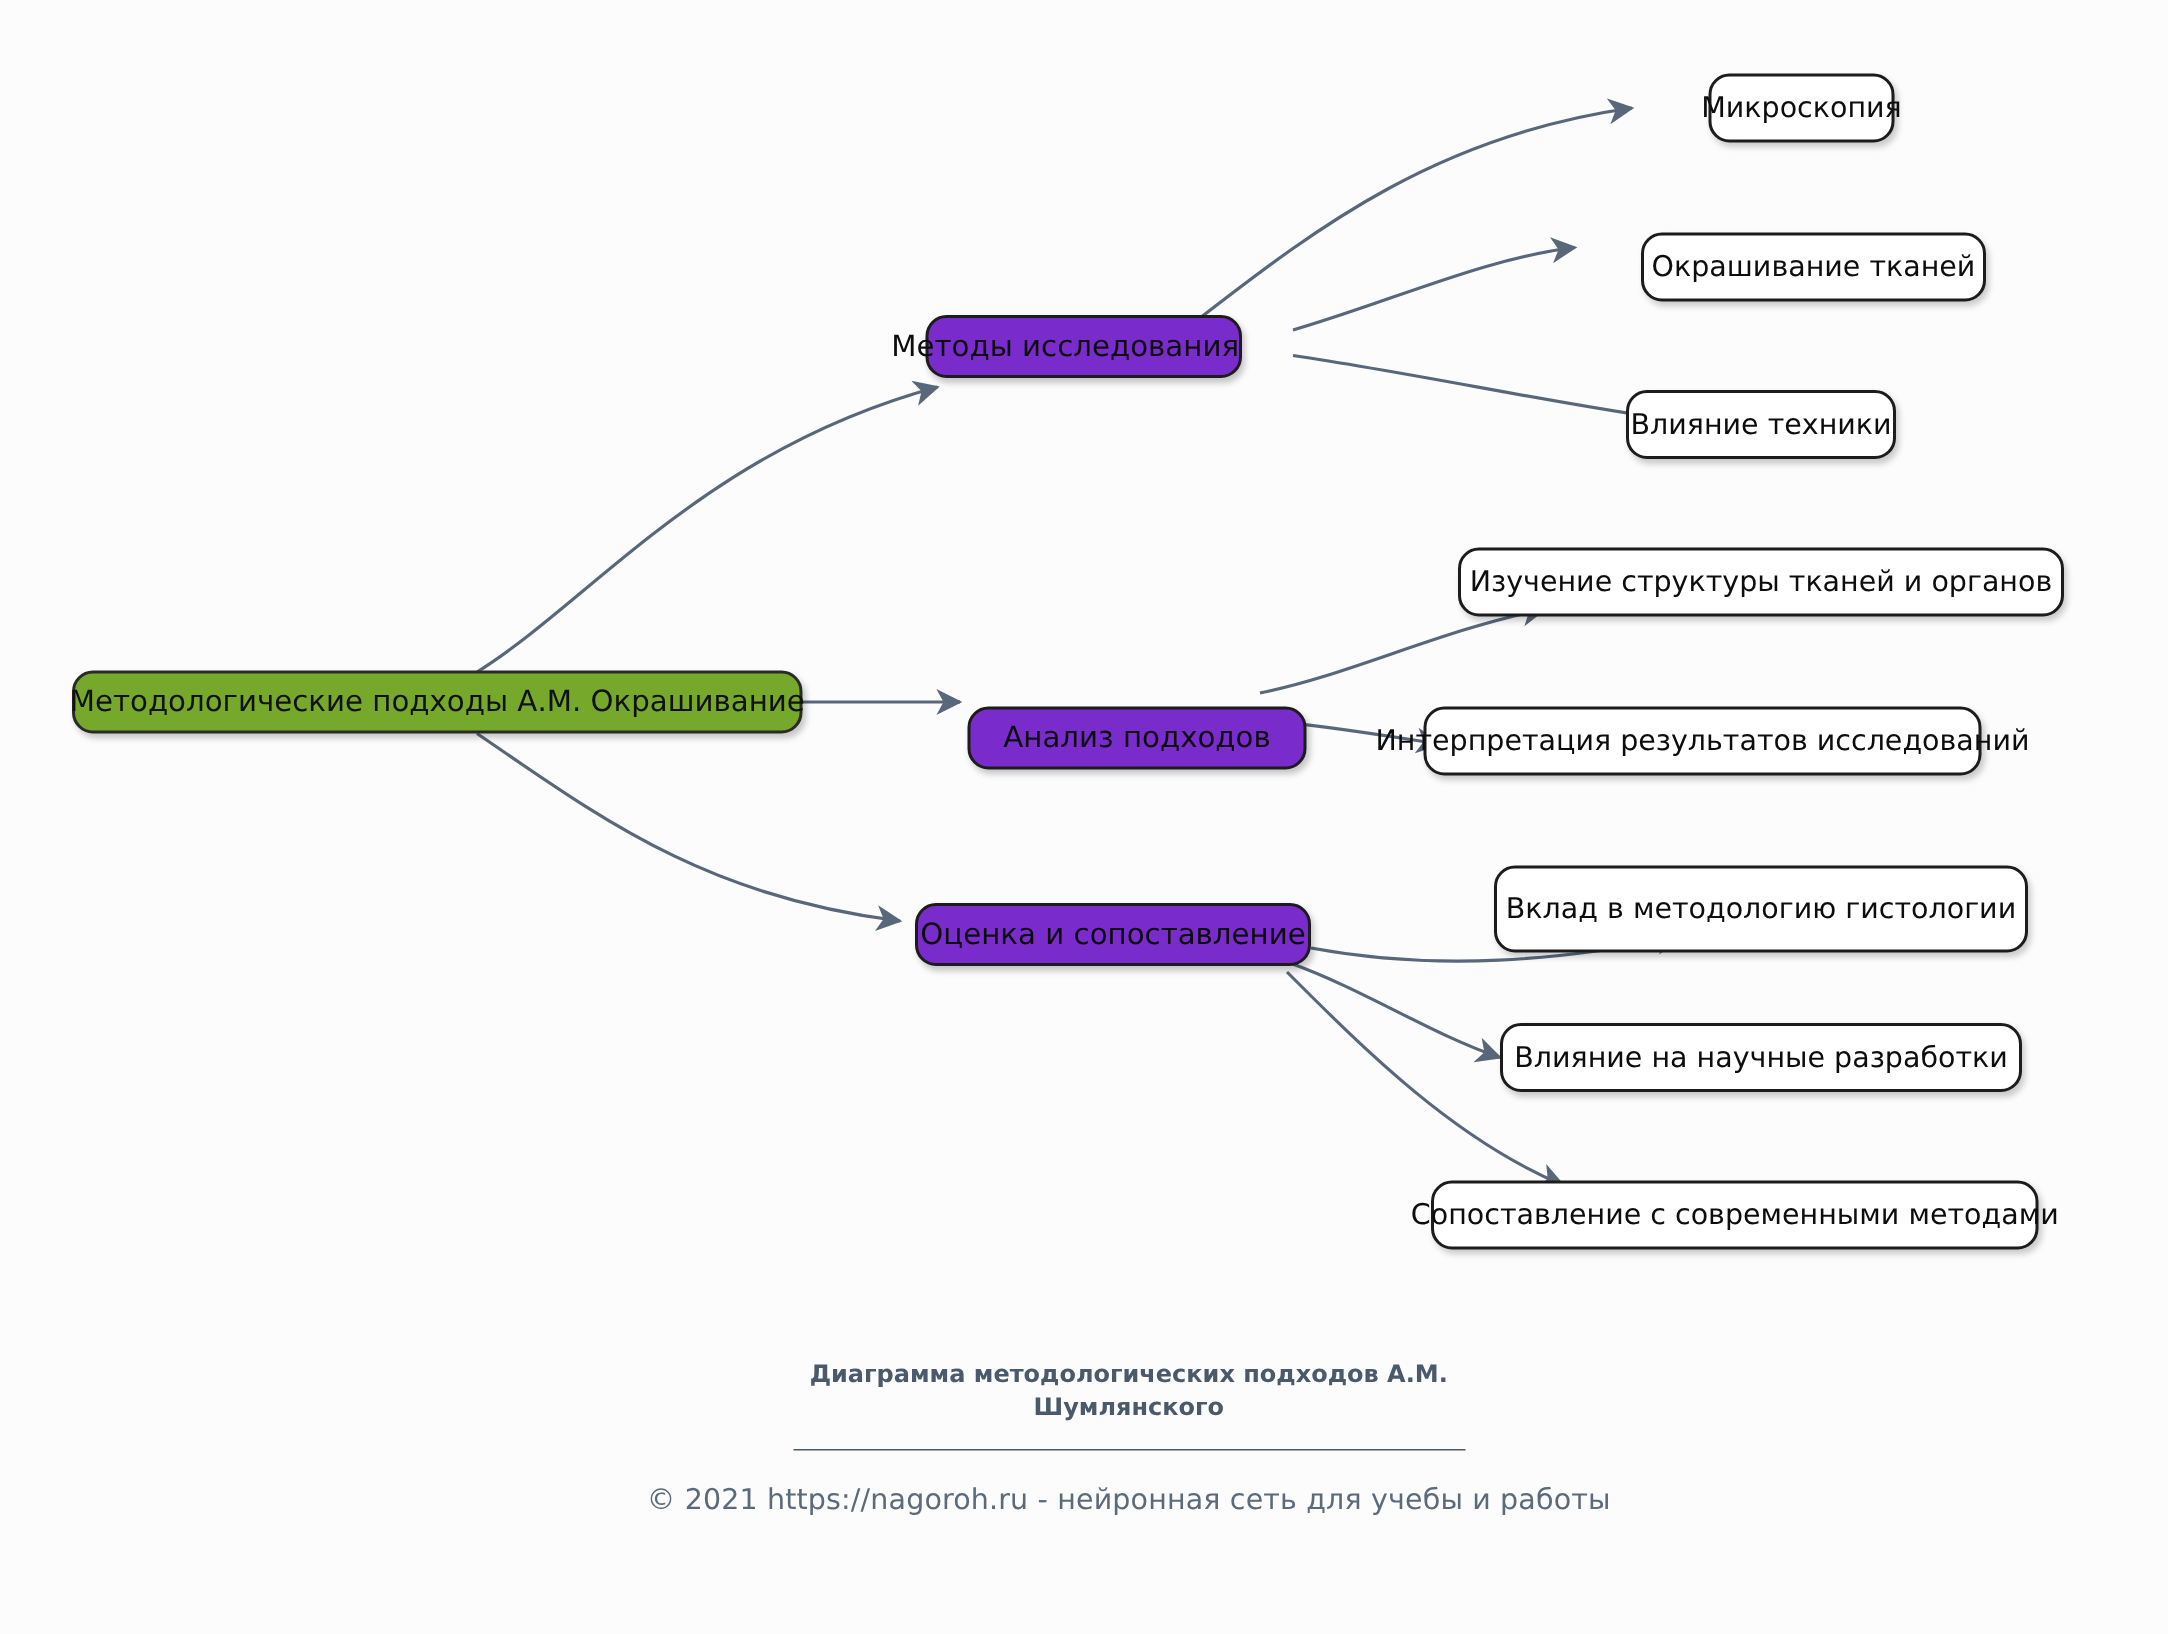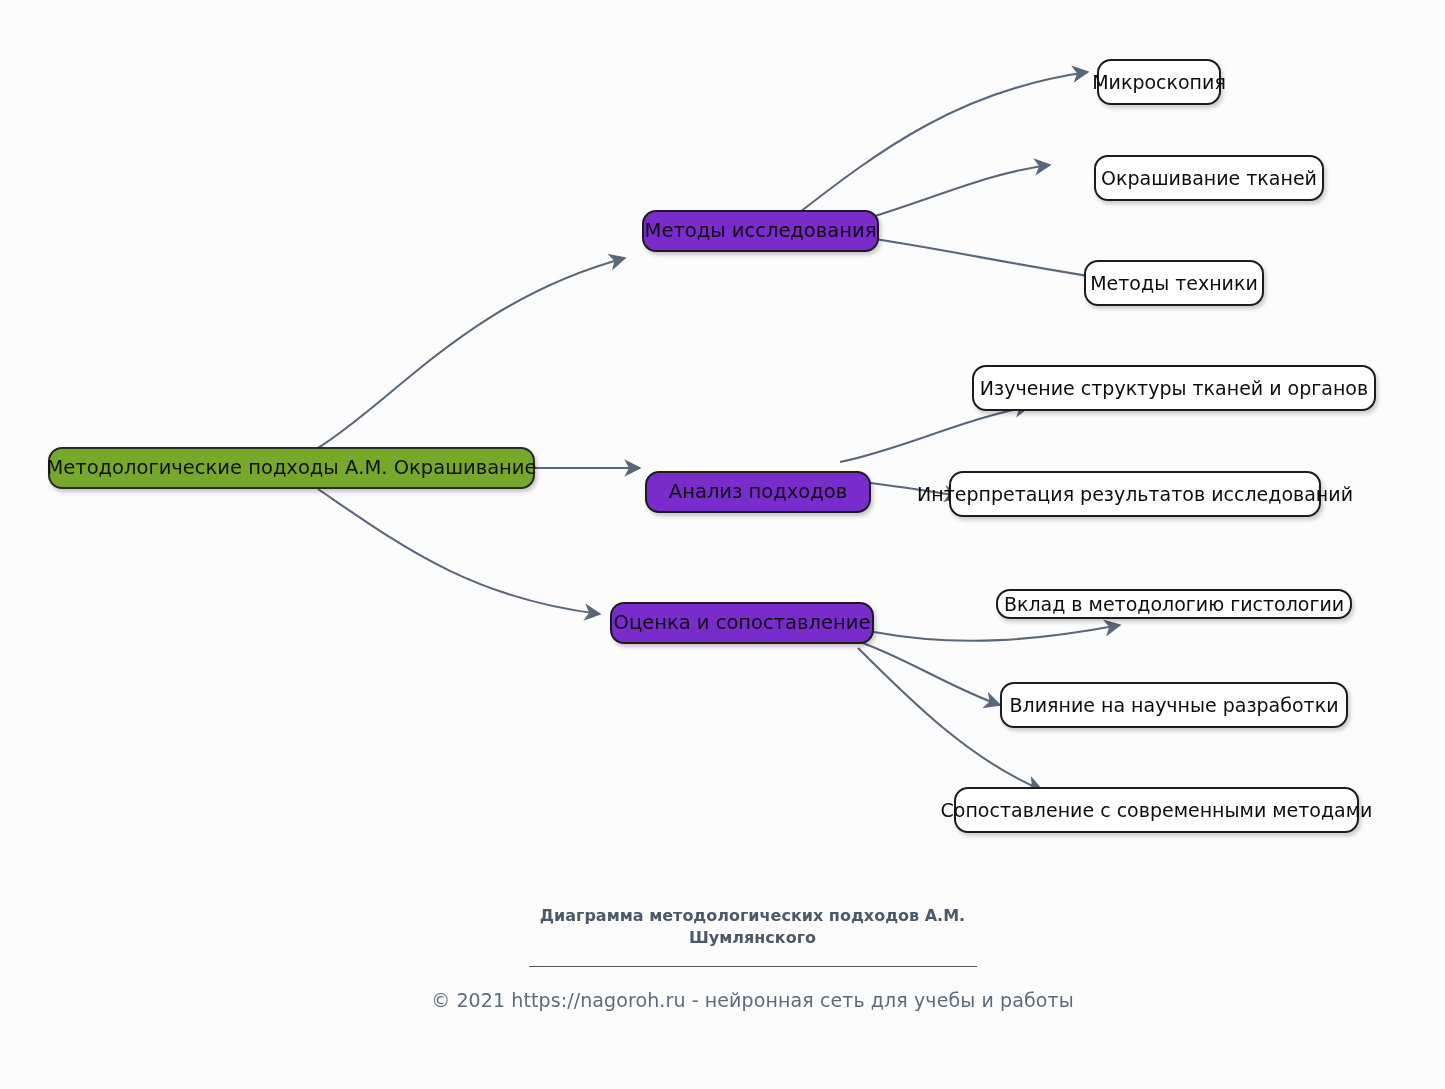--- a/index.html
+++ b/index.html
@@ -132,53 +132,53 @@
       <path d="M 874,632 C 960,648 1040,640 1120,625"></path>
       <path d="M 860,642 C 910,660 955,690 1000,705"></path>
       <path d="M 858,648 C 910,700 970,760 1042,790"></path>
     </g>
   </svg>
 
   <div class="node node-root" style="left:48px; top:447px; width:487px; height:42px;">
     <span>Методологические подходы А.М. Окрашивание</span>
   </div>
 
-  <div class="node node-branch" style="left:642px; top:210px; width:237px; height:42px;">
+  <div class="node node-branch" style="left:617px; top:210px; width:211px; height:42px;justify-content:flex-end;">
     <span>Методы исследования</span>
   </div>
 
-  <div class="node node-leaf" style="left:1097px; top:49px; width:124px; height:46px;margin-top:10px;">
+  <div class="node node-leaf" style="left:1139px; top:49px; width:124px; height:46px;">
     <span>Микроскопия</span>
   </div>
 
   <div class="node node-leaf" style="left:1094px; top:155px; width:230px; height:46px;">
     <span>Окрашивание тканей</span>
   </div>
 
   <div class="node node-leaf" style="left:1084px; top:260px; width:180px; height:46px;">
-    <span>Методы техники</span>
+    <span>Влияние техники</span>
   </div>
 
   <div class="node node-branch" style="left:645px; top:435px; width:226px; height:42px;margin-top:36px;">
     <span>Анализ подходов</span>
   </div>
 
   <div class="node node-leaf" style="left:972px; top:365px; width:404px; height:46px;">
     <span>Изучение структуры тканей и органов</span>
   </div>
 
   <div class="node node-leaf" style="left:949px; top:471px; width:372px; height:46px;">
     <span>Интерпретация результатов исследований</span>
   </div>
 
   <div class="node node-branch" style="left:610px; top:602px; width:264px; height:42px;">
     <span>Оценка и сопоставление</span>
   </div>
 
-  <div class="node node-leaf" style="left:996px; top:589px; width:356px; height:30px;">
+  <div class="node node-leaf" style="left:996px; top:577px; width:356px; height:58px;">
     <span>Вклад в методологию гистологии</span>
   </div>
 
   <div class="node node-leaf" style="left:1000px; top:682px; width:348px; height:46px;">
     <span>Влияние на научные разработки</span>
   </div>
 
   <div class="node node-leaf" style="left:954px; top:787px; width:405px; height:46px;">
     <span>Сопоставление с современными методами</span>
   </div>

